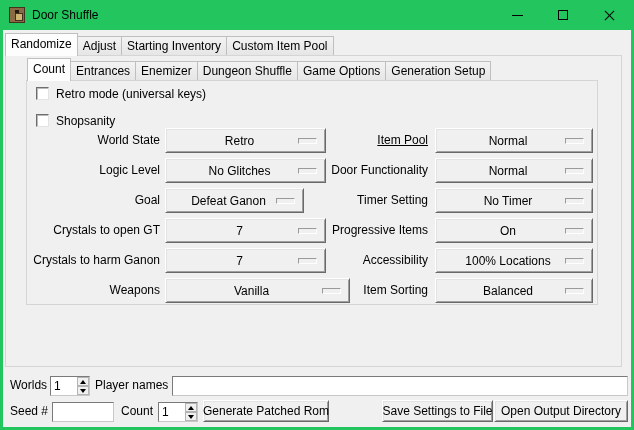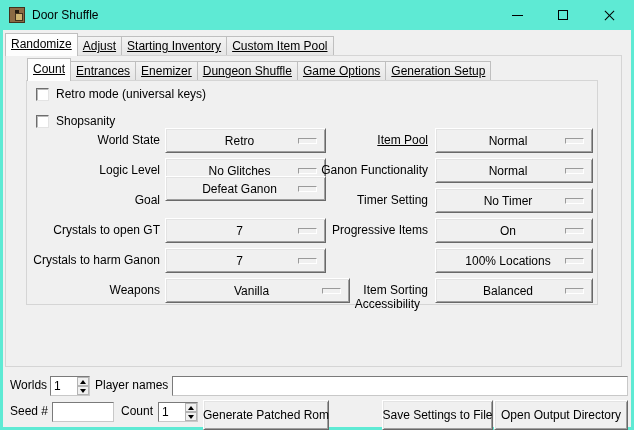--- a/index.html
+++ b/index.html
@@ -1,65 +1,65 @@
 <!DOCTYPE html>
 <html><head>
 <meta charset="utf-8">
 <style>
   * { margin:0; padding:0; box-sizing:border-box; }
   body { background:#888; font-family:"Liberation Sans", sans-serif; }
   .window {
     position:relative; width:634px; height:430px;
-    background:#5eead4; font-size:12px; color:#000; overflow:hidden;
+    background:#22c55e; font-size:12px; color:#000; overflow:hidden;
   }
   
   .titlebar { position:absolute; left:0; top:0; width:634px; height:30px; display:flex; align-items:center; }
   .app-icon { position:relative; width:16px; height:16px; margin-left:9px; background:#8a6a44; border:1px solid #42321e; }
   .app-icon::before { content:""; position:absolute; left:5px; top:2px; width:4px; height:5px; background:#241b10; }
   .app-icon::after { content:""; position:absolute; right:1px; bottom:1px; width:6px; height:6px; background:#cdb472; border:1px solid #42321e; }
   .win-title { margin-left:7px; font-size:12px; }
   .win-controls { position:absolute; right:2px; top:0; height:30px; display:flex; }
   .win-btn { width:46px; height:30px; display:flex; align-items:center; justify-content:center; cursor:default; }
   .glyph-min { width:11px; height:1px; background:#000; }
   .glyph-max { width:10px; height:10px; border:1px solid #000; }
   .glyph-close { position:relative; width:11px; height:11px; }
   .glyph-close::before, .glyph-close::after { content:""; position:absolute; left:-1px; top:5px; width:13px; height:1px; background:#000; }
   .glyph-close::before { transform:rotate(45deg); }
   .glyph-close::after  { transform:rotate(-45deg); }
   
   .client { position:absolute; left:3px; top:30px; width:628px; height:397px; background:#f0f0f0; }
   
   .nb-frame { position:absolute; background:#f0f0f0; border:1px solid #d5d5d5; }
-  .tabs { position:absolute; display:flex; align-items:flex-end; height:23px; z-index:2;text-decoration:underline; }
+  .tabs { position:absolute; display:flex; align-items:flex-end; height:23px; z-index:2; }
   .tab { height:19px; line-height:18px; padding:0 5px; white-space:nowrap;
          background:linear-gradient(#f3f3f3,#e6e6e6); border:1px solid #bfbfbf; border-bottom:none;
          margin-bottom:1px; margin-right:-1px; cursor:default; }
   .tab.active { height:23px; line-height:21px; background:#fdfdfd; margin-bottom:0; z-index:3; position:relative; }
   
   .raised { background:#f0f0f0; border:1px solid; border-color:#ffffff #696969 #696969 #ffffff;
             box-shadow:inset 1px 1px 0 #e3e3e3, inset -1px -1px 0 #a0a0a0; }
   .opt { position:absolute; height:25px; display:flex; align-items:center; justify-content:center; cursor:default; }
   .opt-text { padding-right:12px; }
   .opt-ind { position:absolute; right:8px; top:50%; transform:translateY(-50%); width:19px; height:6px;
              background:#f0f0f0; border:1px solid; border-color:#9a9a9a #ffffff #ffffff #9a9a9a; }
   .lbl { position:absolute; white-space:nowrap; height:25px; line-height:25px; }
   .lbl-r { text-align:right; }
-  .cbrow { position:absolute; display:flex; align-items:center; height:14px; cursor:default; }
+  .cbrow { position:absolute; display:flex; height:14px; cursor:default; }
   .cbox { width:13px; height:13px; background:#ffffff; border:1px solid; border-color:#6d6d6d #e3e3e3 #e3e3e3 #6d6d6d;
           box-shadow:inset 1px 1px 0 #b9b9b9; margin-right:7px; }
   .entry { position:absolute; background:#fff; border:1px solid; border-color:#7a7a7a #c8c8c8 #c8c8c8 #7a7a7a;
            font:12px "Liberation Sans", sans-serif; padding:0 3px; outline:none; }
   .spin { position:absolute; background:#fff; border:1px solid; border-color:#7a7a7a #c8c8c8 #c8c8c8 #7a7a7a; display:flex; }
   .spin input { flex:1; min-width:0; border:none; outline:none; font:12px "Liberation Sans", sans-serif; padding-left:3px; background:transparent; }
   .spin-btns { width:12px; display:flex; flex-direction:column; }
   .spin-btn { flex:1; display:flex; align-items:center; justify-content:center;
               background:#f0f0f0; border:1px solid #b4b4b4; cursor:default; }
   .tri-up { width:0; height:0; border-left:3px solid transparent; border-right:3px solid transparent; border-bottom:4px solid #000; }
   .tri-dn { width:0; height:0; border-left:3px solid transparent; border-right:3px solid transparent; border-top:4px solid #000; }
-  .btn { position:absolute; height:30px; display:flex; align-items:center; justify-content:center; white-space:nowrap; cursor:default;text-align:right; }
+  .btn { position:absolute; height:22px; display:flex; align-items:center; justify-content:center; white-space:nowrap; cursor:default;text-align:right; }
 </style>
 </head>
 <body>
 
 <div class="window">
 
   <div class="titlebar">
     <div class="app-icon"></div>
     <div class="win-title">Door Shuffle</div>
     <div class="win-controls">
@@ -108,21 +108,21 @@
     <div class="opt raised" style="left:162px; top:98px; width:161px;">
       <span class="opt-text">Retro</span>
         <span class="opt-ind"></span>
     </div>
     <div class="lbl lbl-r" style="left:20px; top:128px; width:137px;">Logic Level</div>
     <div class="opt raised" style="left:162px; top:128px; width:161px;">
       <span class="opt-text">No Glitches</span>
         <span class="opt-ind"></span>
     </div>
     <div class="lbl lbl-r" style="left:20px; top:158px; width:137px;">Goal</div>
-    <div class="opt raised" style="left:162px; top:146px; width:161px;">
+    <div class="opt raised" style="left:162px; top:158px; width:139px;">
       <span class="opt-text">Defeat Ganon</span>
         <span class="opt-ind"></span>
     </div>
     <div class="lbl lbl-r" style="left:20px; top:188px; width:137px;">Crystals to open GT</div>
     <div class="opt raised" style="left:162px; top:188px; width:161px;">
       <span class="opt-text">7</span>
         <span class="opt-ind"></span>
     </div>
     <div class="lbl lbl-r" style="left:20px; top:218px; width:137px;">Crystals to harm Ganon</div>
     <div class="opt raised" style="left:162px; top:218px; width:161px;">
@@ -133,36 +133,36 @@
     <div class="opt raised" style="left:162px; top:248px; width:185px;">
       <span class="opt-text">Vanilla</span>
         <span class="opt-ind"></span>
     </div>
 
     <div class="lbl lbl-r" style="left:260px; top:98px; width:165px;text-decoration:underline;">Item Pool</div>
     <div class="opt raised" style="left:432px; top:98px; width:158px;">
       <span class="opt-text">Normal</span>
         <span class="opt-ind"></span>
     </div>
-    <div class="lbl lbl-r" style="left:260px; top:128px; width:165px;">Ganon Functionality</div>
+    <div class="lbl lbl-r" style="left:260px; top:128px; width:165px;">Door Functionality</div>
     <div class="opt raised" style="left:432px; top:128px; width:158px;">
       <span class="opt-text">Normal</span>
         <span class="opt-ind"></span>
     </div>
     <div class="lbl lbl-r" style="left:260px; top:158px; width:165px;">Timer Setting</div>
     <div class="opt raised" style="left:432px; top:158px; width:158px;">
       <span class="opt-text">No Timer</span>
         <span class="opt-ind"></span>
     </div>
     <div class="lbl lbl-r" style="left:260px; top:188px; width:165px;">Progressive Items</div>
     <div class="opt raised" style="left:432px; top:188px; width:158px;">
       <span class="opt-text">On</span>
         <span class="opt-ind"></span>
     </div>
-    <div class="lbl lbl-r" style="left:252px; top:218px; width:165px;margin-top:44px;">Accessibility</div>
+    <div class="lbl lbl-r" style="left:260px; top:218px; width:165px;">Accessibility</div>
     <div class="opt raised" style="left:432px; top:218px; width:158px;">
       <span class="opt-text">100% Locations</span>
         <span class="opt-ind"></span>
     </div>
     <div class="lbl lbl-r" style="left:260px; top:248px; width:165px;">Item Sorting</div>
     <div class="opt raised" style="left:432px; top:248px; width:158px;align-items:center;">
       <span class="opt-text">Balanced</span>
         <span class="opt-ind"></span>
     </div>
 

